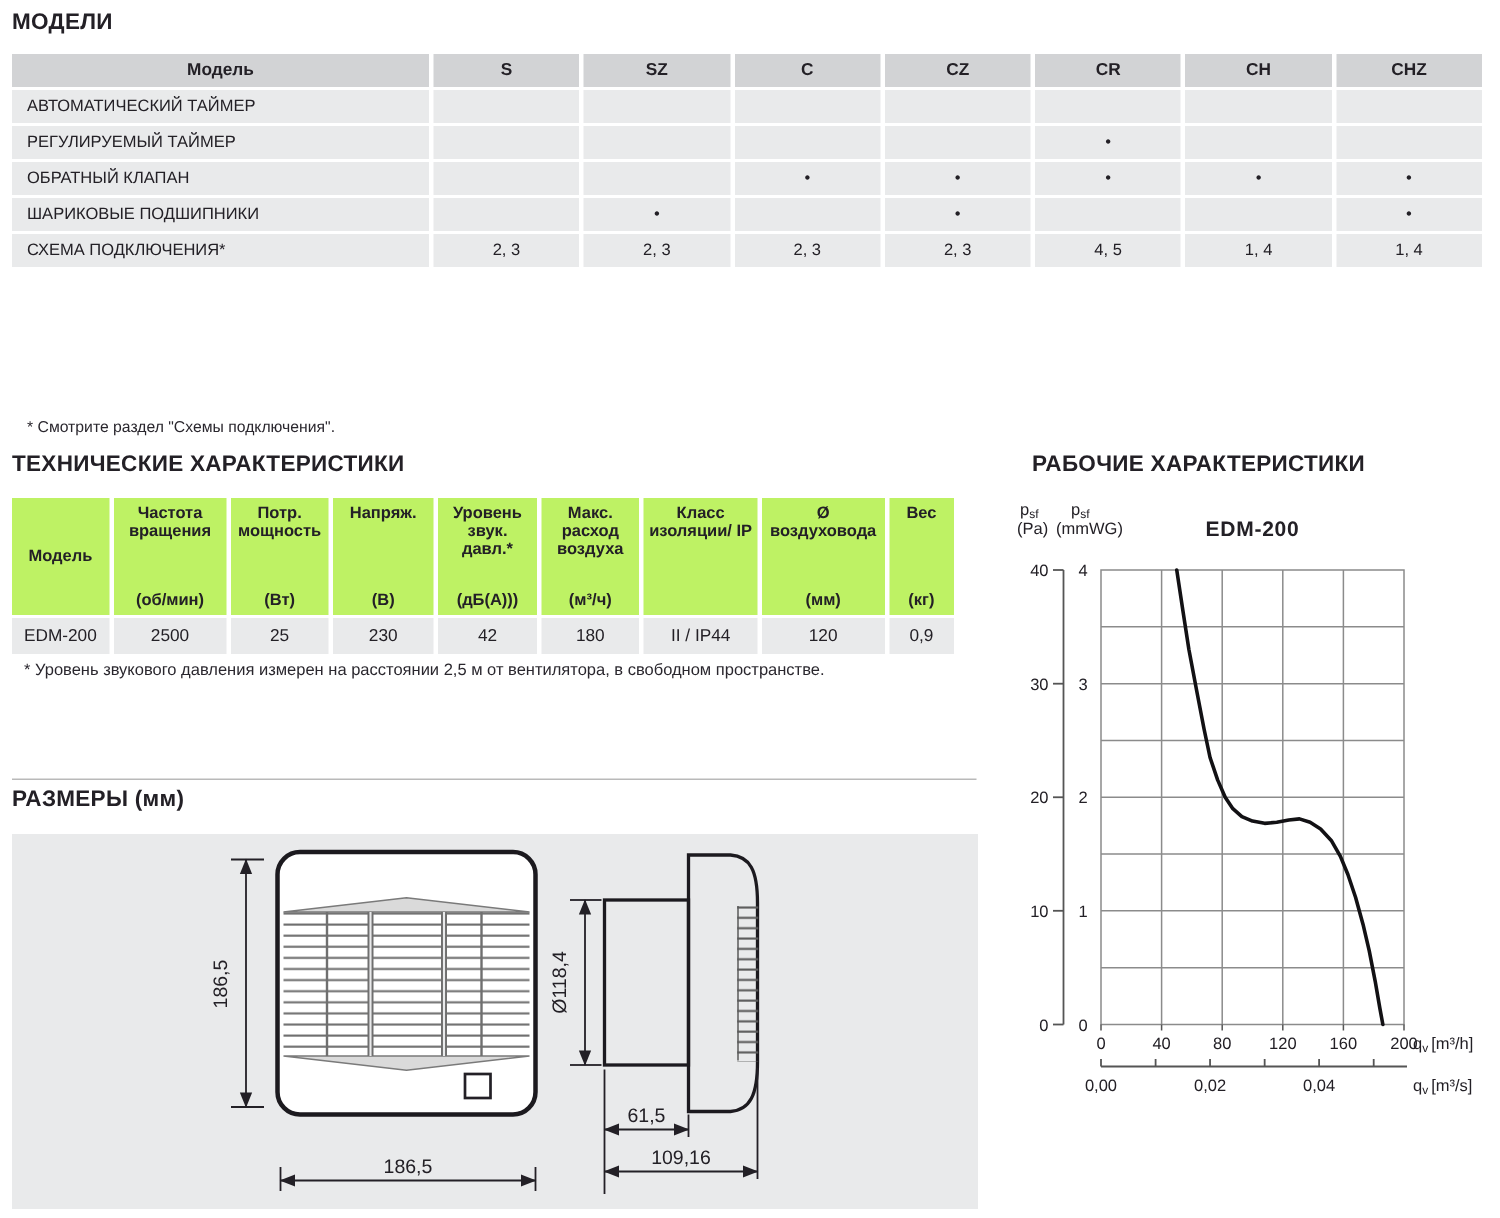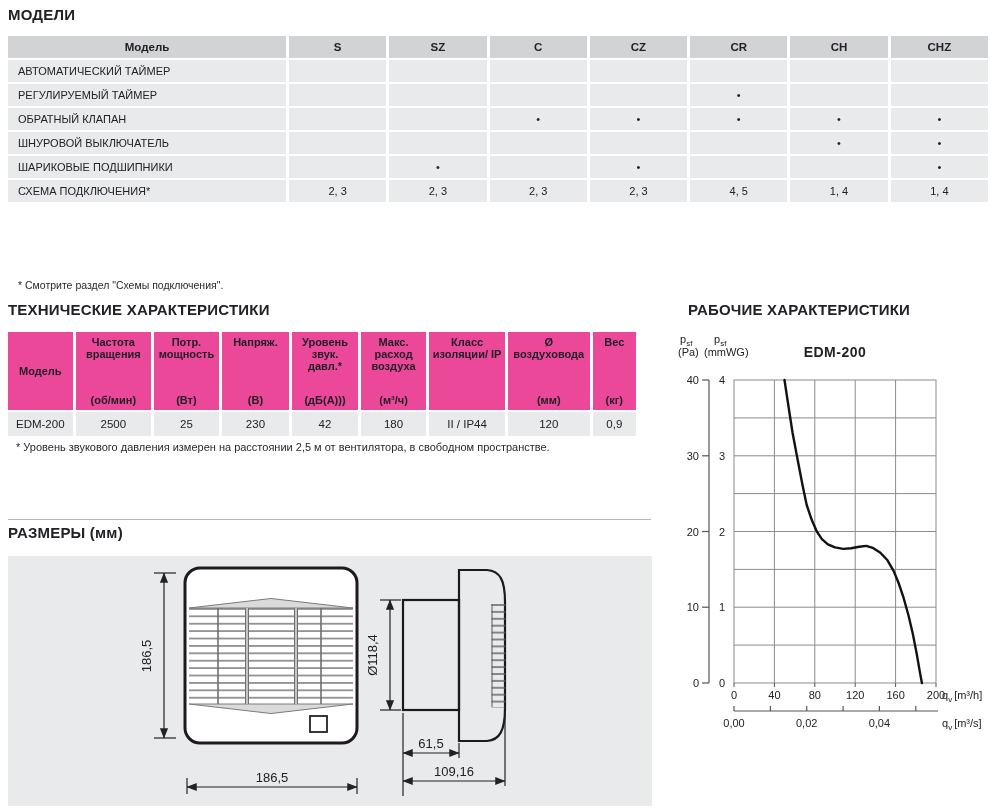--- a/index.html
+++ b/index.html
@@ -11,21 +11,21 @@
   .footnote{position:absolute;font-size:10.5px;color:#2a272e;white-space:nowrap;}
 
   table{position:absolute;border-collapse:separate;border-spacing:3px 2px;table-layout:fixed;}
   #models-table{left:5px;top:34px;width:986px;}
   #models-table th{background:#d2d3d5;font-size:11.5px;font-weight:bold;height:22px;text-align:center;padding:0;}
   #models-table td{background:#e9eaeb;font-size:11px;height:22px;text-align:center;padding:0;}
   #models-table .first{text-align:left;padding-left:10px;}
   #models-table th.first{text-align:center;padding-left:0;}
 
   #tech-table{left:5px;top:330px;width:634px;}
-  #tech-table th{background:#ec4899;font-size:11px;font-weight:bold;height:74px;vertical-align:top;position:relative;padding:4px 2px 0 2px;text-align:center;}
+  #tech-table th{background:#bef264;font-size:11px;font-weight:bold;height:74px;vertical-align:top;position:relative;padding:4px 2px 0 2px;text-align:center;}
   #tech-table th.vc{vertical-align:middle;padding-top:0;}
   #tech-table th .hunit{position:absolute;bottom:4px;left:0;right:0;text-align:center;}
   #tech-table td{background:#e9eaeb;font-size:11.5px;height:24px;text-align:center;padding:0;}
 
   #divider{position:absolute;left:8px;top:519px;width:643px;height:1px;background:#b9b9b9;}
   #dims-panel{position:absolute;left:8px;top:556px;width:644px;height:250px;background:#e9eaeb;}
   #chart{position:absolute;left:672px;top:330px;}
 
   svg text{fill:#232026;font-family:"Liberation Sans",sans-serif;}
   .tick-label{font-size:11px;}
@@ -82,30 +82,20 @@
         <td></td>
         <td></td>
       </tr>
       <tr>
         <td class="first">ОБРАТНЫЙ КЛАПАН</td>
         <td></td>
         <td></td>
         <td>•</td>
         <td>•</td>
         <td>•</td>
-        <td>•</td>
-        <td>•</td>
-      </tr>
-      <tr>
-        <td class="first">ШНУРОВОЙ ВЫКЛЮЧАТЕЛЬ</td>
-        <td></td>
-        <td></td>
-        <td></td>
-        <td></td>
-        <td></td>
         <td>•</td>
         <td>•</td>
       </tr>
       <tr>
         <td class="first">ШАРИКОВЫЕ ПОДШИПНИКИ</td>
         <td></td>
         <td>•</td>
         <td></td>
         <td>•</td>
         <td></td>

